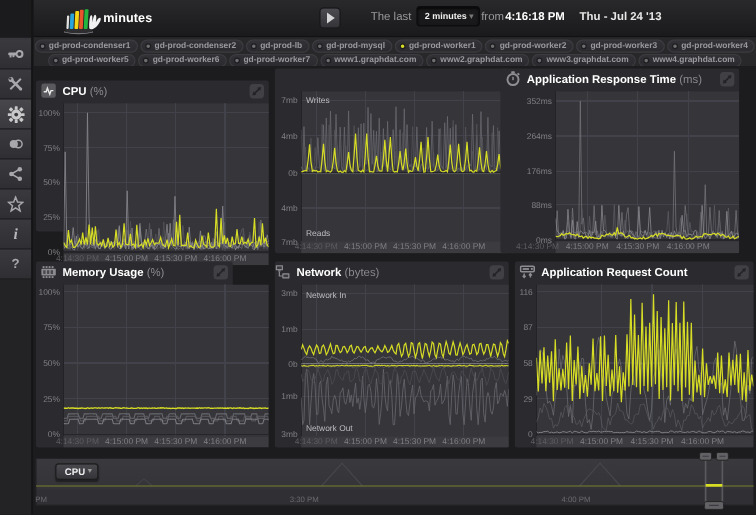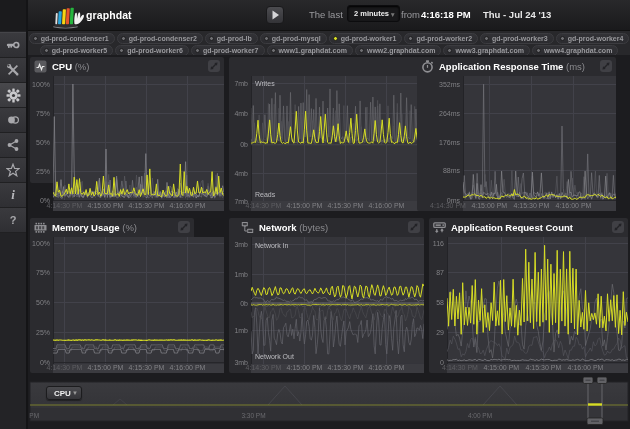--- a/index.html
+++ b/index.html
@@ -9,21 +9,21 @@
 <svg width="40" height="28" style="position:absolute;left:49px;top:2px">
         <path d="M4.5,24.6 Q16.5,27.2 28.5,24.6" fill="none" stroke="#85858a" stroke-width="1.2"></path>
         <path d="M6,22 L27,22 L28,24.6 Q16.5,26.8 5,24.6 Z" fill="#2e2e30"></path>
         <rect x="6.3" y="11.0" width="1.9" height="11.2" rx="0.8" fill="#e0e0e0" transform="skewX(-3)" transform-origin="6.3 22"></rect>
         <rect x="9.0" y="9.3" width="3.2" height="12.899999999999999" rx="0.8" fill="#29a5dc" transform="skewX(-3)" transform-origin="9.0 22"></rect>
         <rect x="13.0" y="7.2" width="3.2" height="15.0" rx="0.8" fill="#f7d414" transform="skewX(-3)" transform-origin="13.0 22"></rect>
         <rect x="16.8" y="6.2" width="3.2" height="16.0" rx="0.8" fill="#e8542b" transform="skewX(-3)" transform-origin="16.8 22"></rect>
         <rect x="20.7" y="5.8" width="3.3" height="16.4" rx="0.8" fill="#25b53e" transform="skewX(-3)" transform-origin="20.7 22"></rect>
         <path d="M25.4,21.8 C25.0,18.0 25.5,13.8 26.2,11.6 C26.7,10.2 27.9,10.6 27.9,12.0 L28.0,16.8 C28.6,13.0 29.4,10.0 30.5,10.4 C31.6,10.8 31.3,13.6 30.9,16.6 C32.0,14.2 33.8,12.2 34.7,13.0 C35.6,13.8 34.3,16.4 33.2,18.1 C32.0,19.9 30.4,21.6 28.5,22.1 C27.3,22.5 26.1,22.3 25.4,21.8 Z" fill="#f2f2f2"></path>
       </svg>
-<div style="position:absolute;left:86px;top:9px;font-size:10.5px;font-weight:bold;color:#fff;letter-spacing:0.1px">graphdat</div>
+<div style="position:absolute;left:86px;top:9px;font-size:10.5px;font-weight:bold;color:#fff;letter-spacing:0.1px">minutes</div>
 <div style="position:absolute;left:266px;top:6px;width:18px;height:18px;background:linear-gradient(#4c4c50,#343438);border:1px solid #1a1a1c;border-radius:4px">
 <svg width="16" height="16">
           <polygon points="5.5,3.5 12,8 5.5,12.5" fill="#d5d5d8"></polygon>
         </svg></div>
 <div style="position:absolute;left:309px;top:9px;font-size:9.5px;color:#9a9a9e">The last</div>
 <div style="position:absolute;left:347px;top:5px;height:17px;padding:0 10px 4px 6px;background:#19191b;border:1px solid #0c0c0e;box-shadow:inset 0 1px 2px #000;border-radius:3px;line-height:16px;font-size:7.5px;font-weight:bold;color:#f0f0f0">2 minutes<span style="position:absolute;right:3px;top:1px;color:#777;font-size:6.5px">▼</span></div>
 <div style="position:absolute;left:401px;top:9px;font-size:9.5px;color:#9a9a9e">from</div>
 <div style="position:absolute;left:421px;top:8.5px;font-size:9.5px;font-weight:bold;color:#fff">4:16:18 PM</div>
 <div style="position:absolute;left:483px;top:8.5px;font-size:9.5px;font-weight:bold;color:#e8e8e8">Thu - Jul 24 '13</div>
 </div>
@@ -86,21 +86,21 @@
         <span style="display:inline-flex;align-items:center;height:11px;padding:0 5px 0 3px;margin:0 1px;border:1px solid #3c3c40;border-radius:7px;background:linear-gradient(#323236,#2b2b2f);flex:none">
           <span style="width:5px;height:5px;border-radius:50%;background:#6e6e72;border:1px solid #1d1d1f;margin-right:3px"></span>
           <span style="font-size:7px;font-weight:bold;color:#9a9a9e;white-space:nowrap">www3.graphdat.com</span>
         </span>
         <span style="display:inline-flex;align-items:center;height:11px;padding:0 5px 0 3px;margin:0 1px;border:1px solid #3c3c40;border-radius:7px;background:linear-gradient(#323236,#2b2b2f);flex:none">
           <span style="width:5px;height:5px;border-radius:50%;background:#6e6e72;border:1px solid #1d1d1f;margin-right:3px"></span>
           <span style="font-size:7px;font-weight:bold;color:#9a9a9e;white-space:nowrap">www4.graphdat.com</span>
         </span>
       </div>
     </div>
-<div style="position:absolute;left:30px;top:57px;width:194px;height:126px;background:#2b2b2f;border-radius:2px">
+<div style="position:absolute;left:30px;top:67px;width:194px;height:126px;background:#2b2b2f;border-radius:2px">
 <div style="position:relative;height:19px;padding-left:4px;line-height:19px;font-size:9.5px;font-weight:bold;color:#fff;white-space:nowrap"><span style="display:inline-block;width:13px;height:13px;border-radius:2px;vertical-align:-3px;margin-right:5px;text-align:center"><svg width="13" height="13">
             <rect x="0.5" y="0.5" width="12" height="12" rx="2" fill="#5a5a5e"></rect>
             <polyline points="2.5,7.5 4.5,7.5 5.5,4.5 7.5,9.5 8.5,6.5 10.5,6.5" fill="none" stroke="#e8e8e8" stroke-width="1.2"></polyline>
           </svg></span>CPU <span style="color:#8a8a8e;font-weight:normal">(%)</span><span style="position:absolute;right:4px;top:3px;width:12px;height:12px;border-radius:3px;background:#404045">
           <svg width="12" height="12" style="position:absolute;left:0;top:0">
             <path d="M3.6,8.4 L8.4,3.6" stroke="#232327" stroke-width="1.4"></path>
             <polygon points="9.6,2.4 6.3,3.1 8.9,5.7" fill="#232327"></polygon>
             <polygon points="2.4,9.6 5.7,8.9 3.1,6.3" fill="#232327"></polygon>
           </svg>
         </span></div>
@@ -287,21 +287,21 @@
         <text x="20" y="68.0" font-size="7" fill="#818185" text-anchor="end" font-family="Liberation Sans, sans-serif">50%</text>
         <text x="20" y="97.75" font-size="7" fill="#818185" text-anchor="end" font-family="Liberation Sans, sans-serif">25%</text>
         <text x="20" y="127.5" font-size="7" fill="#818185" text-anchor="end" font-family="Liberation Sans, sans-serif">0%</text>
         <text x="34.5" y="133.0" font-size="7" fill="#5e5e62" text-anchor="middle" font-family="Liberation Sans, sans-serif">4:14:30 PM</text>
         <text x="75.5" y="133.0" font-size="7" fill="#818185" text-anchor="middle" font-family="Liberation Sans, sans-serif">4:15:00 PM</text>
         <text x="116.5" y="133.0" font-size="7" fill="#818185" text-anchor="middle" font-family="Liberation Sans, sans-serif">4:15:30 PM</text>
         <text x="157.5" y="133.0" font-size="7" fill="#818185" text-anchor="middle" font-family="Liberation Sans, sans-serif">4:16:00 PM</text>
       </svg>
 </div>
 <div style="position:absolute;left:229px;top:218px;width:195px;height:155px;background:#2b2b2f;border-radius:2px">
-<div style="position:relative;height:19px;padding-left:12px;line-height:19px;font-size:9.5px;font-weight:bold;color:#fff;white-space:nowrap"><span style="display:inline-block;width:13px;height:13px;border-radius:2px;vertical-align:-3px;margin-right:5px;text-align:center"><svg width="13" height="13">
+<div style="position:relative;height:19px;padding-left:0;line-height:19px;font-size:9.5px;font-weight:bold;color:#fff;white-space:nowrap"><span style="display:inline-block;width:13px;height:13px;border-radius:2px;vertical-align:-3px;margin-right:5px;text-align:center"><svg width="13" height="13">
             <rect x="0.8" y="1" width="6" height="4.2" rx="0.5" fill="#8e8e92"></rect>
             <rect x="1.8" y="2" width="4" height="2.2" fill="#3a3a3e"></rect>
             <rect x="2.8" y="5.2" width="2" height="1" fill="#8e8e92"></rect>
             <rect x="6.2" y="7.8" width="6" height="4.2" rx="0.5" fill="#8e8e92"></rect>
             <rect x="7.2" y="8.8" width="4" height="2.2" fill="#3a3a3e"></rect>
             <polyline points="3.8,6.2 3.8,10 6.2,10" fill="none" stroke="#8e8e92" stroke-width="1"></polyline>
           </svg></span>Network <span style="color:#8a8a8e;font-weight:normal">(bytes)</span><span style="position:absolute;right:4px;top:3px;width:12px;height:12px;border-radius:3px;background:#404045">
           <svg width="12" height="12" style="position:absolute;left:0;top:0">
             <path d="M3.6,8.4 L8.4,3.6" stroke="#232327" stroke-width="1.4"></path>
             <polygon points="9.6,2.4 6.3,3.1 8.9,5.7" fill="#232327"></polygon>

